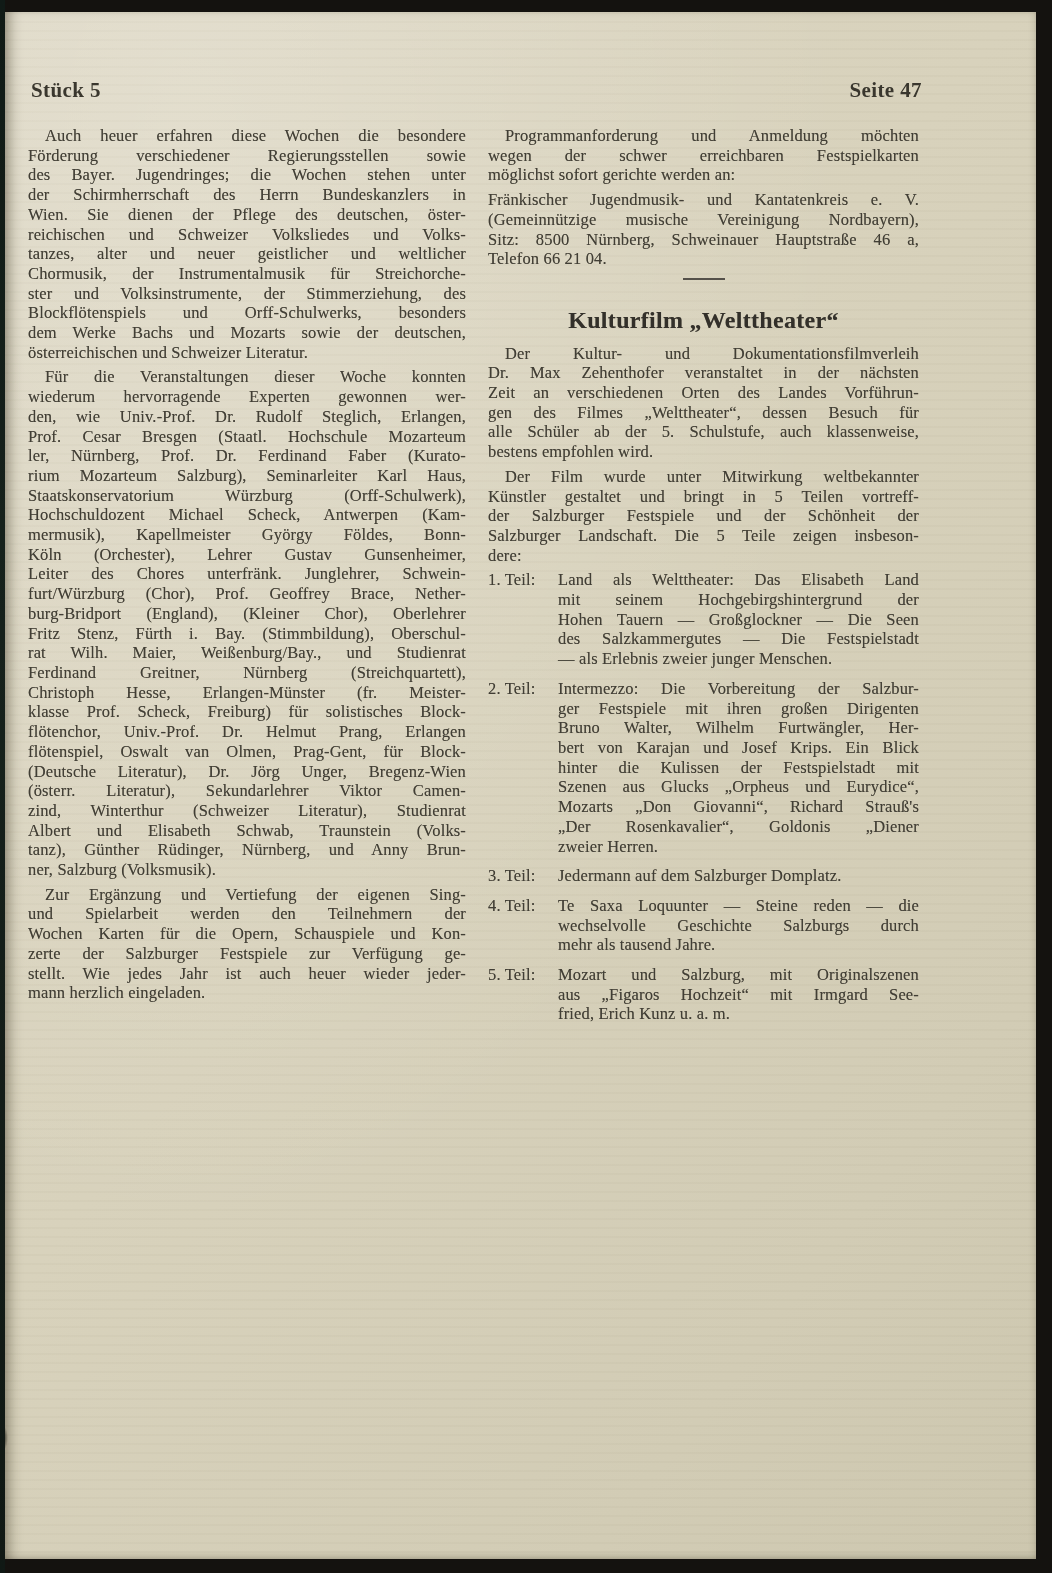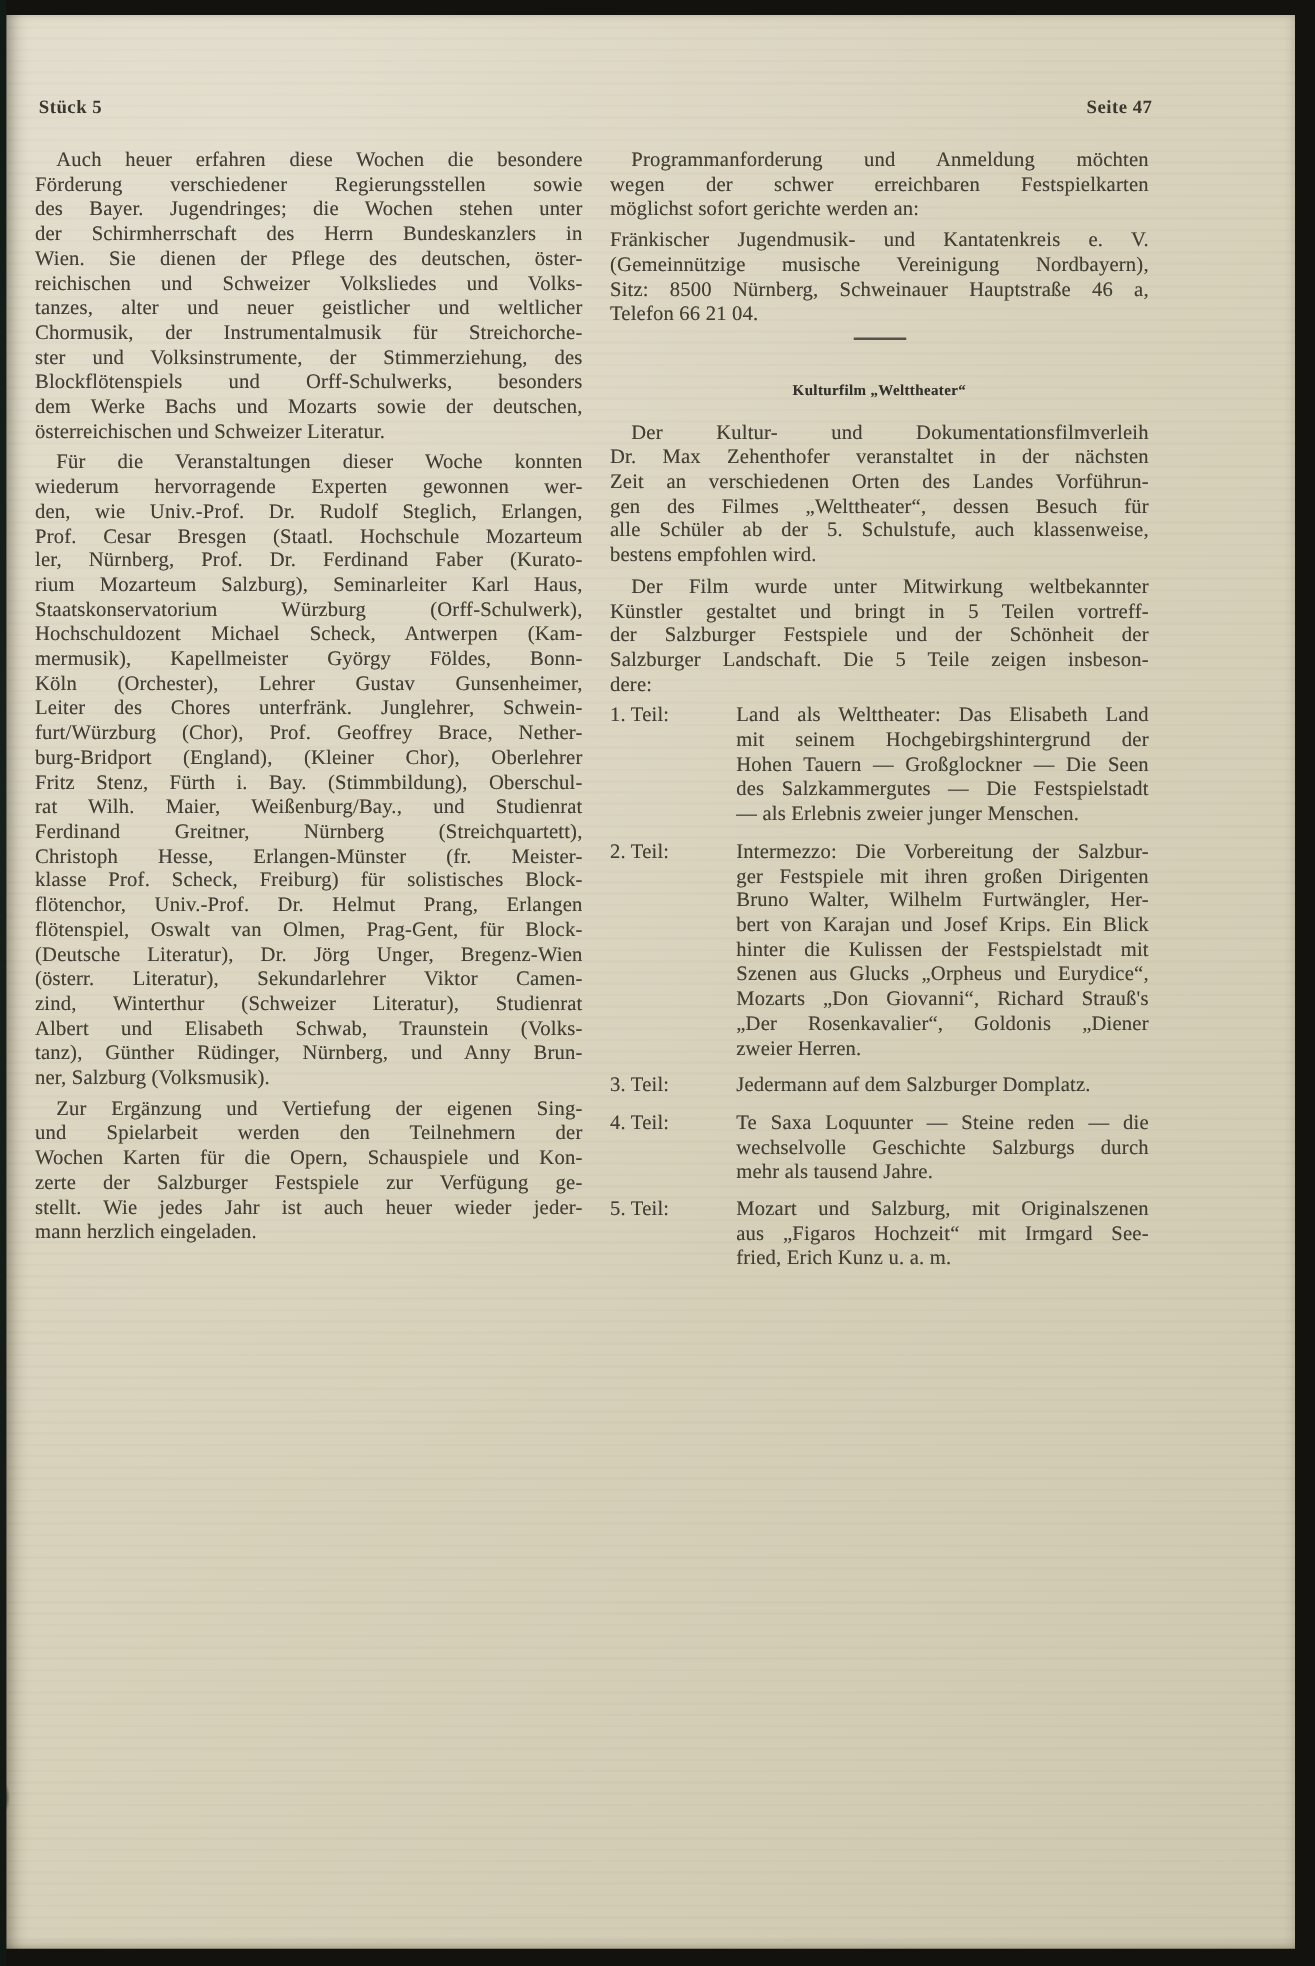--- a/index.html
+++ b/index.html
@@ -23,41 +23,41 @@
       linear-gradient(128deg,#ddd7c4 0%,#d8d2bc 45%,#d2ccb5 80%,#cdc7af 100%);
     box-shadow:
       inset 11px 0 14px -8px rgba(45,40,22,0.50),
       inset -5px 0 10px -7px rgba(45,40,22,0.30),
       inset 0 -6px 10px -7px rgba(45,40,22,0.35);
     color:#413e35;
   }
   .header{
     margin:66px 114px 0 26px;
     display:flex;justify-content:space-between;align-items:baseline;
-    font-size:15px;font-weight:600;letter-spacing:0.4px;color:#3a372e;
+    font-size:21px;font-weight:600;letter-spacing:0.4px;color:#3a372e;
   }
   .columns{
     display:flex;margin:23px 0 0 23px;
     font-size:16.5px;line-height:19.7px;
     letter-spacing:0.15px;
     text-shadow:0 0 0.5px rgba(62,57,45,0.45);
   }
   .colL{width:438px;margin-right:22px;}
   .colR{width:431px;}
   .para{margin:0 0 5px 0;}
   .line{text-align:justify;text-align-last:justify;}
   .line.last{text-align-last:left;}
   .para.indent .line.first{text-indent:17px;}
   .rule{width:42px;height:2px;background:#55514a;margin:9px auto 0;}
   .heading{
-    font-size:12px;font-weight:bold;text-align:center;
+    font-size:24px;font-weight:bold;text-align:center;
     margin:31px 0 13px 0;color:#33302a;letter-spacing:0.3px;
   }
   .list{margin-top:3px;}
-  .list-item{display:flex;margin-bottom:10px;gap:31px;}
+  .list-item{display:flex;margin-bottom:10px;}
   .marker{width:70px;flex:0 0 70px;}
   .item-body{flex:1;min-width:0;}
   .blemish{
     position:absolute;left:-5px;top:1413px;width:8px;height:26px;
     background:radial-gradient(ellipse at 30% 50%, rgba(25,25,18,0.9), rgba(25,25,18,0) 70%);
   }
 </style>
 </head>
 <body>
 

